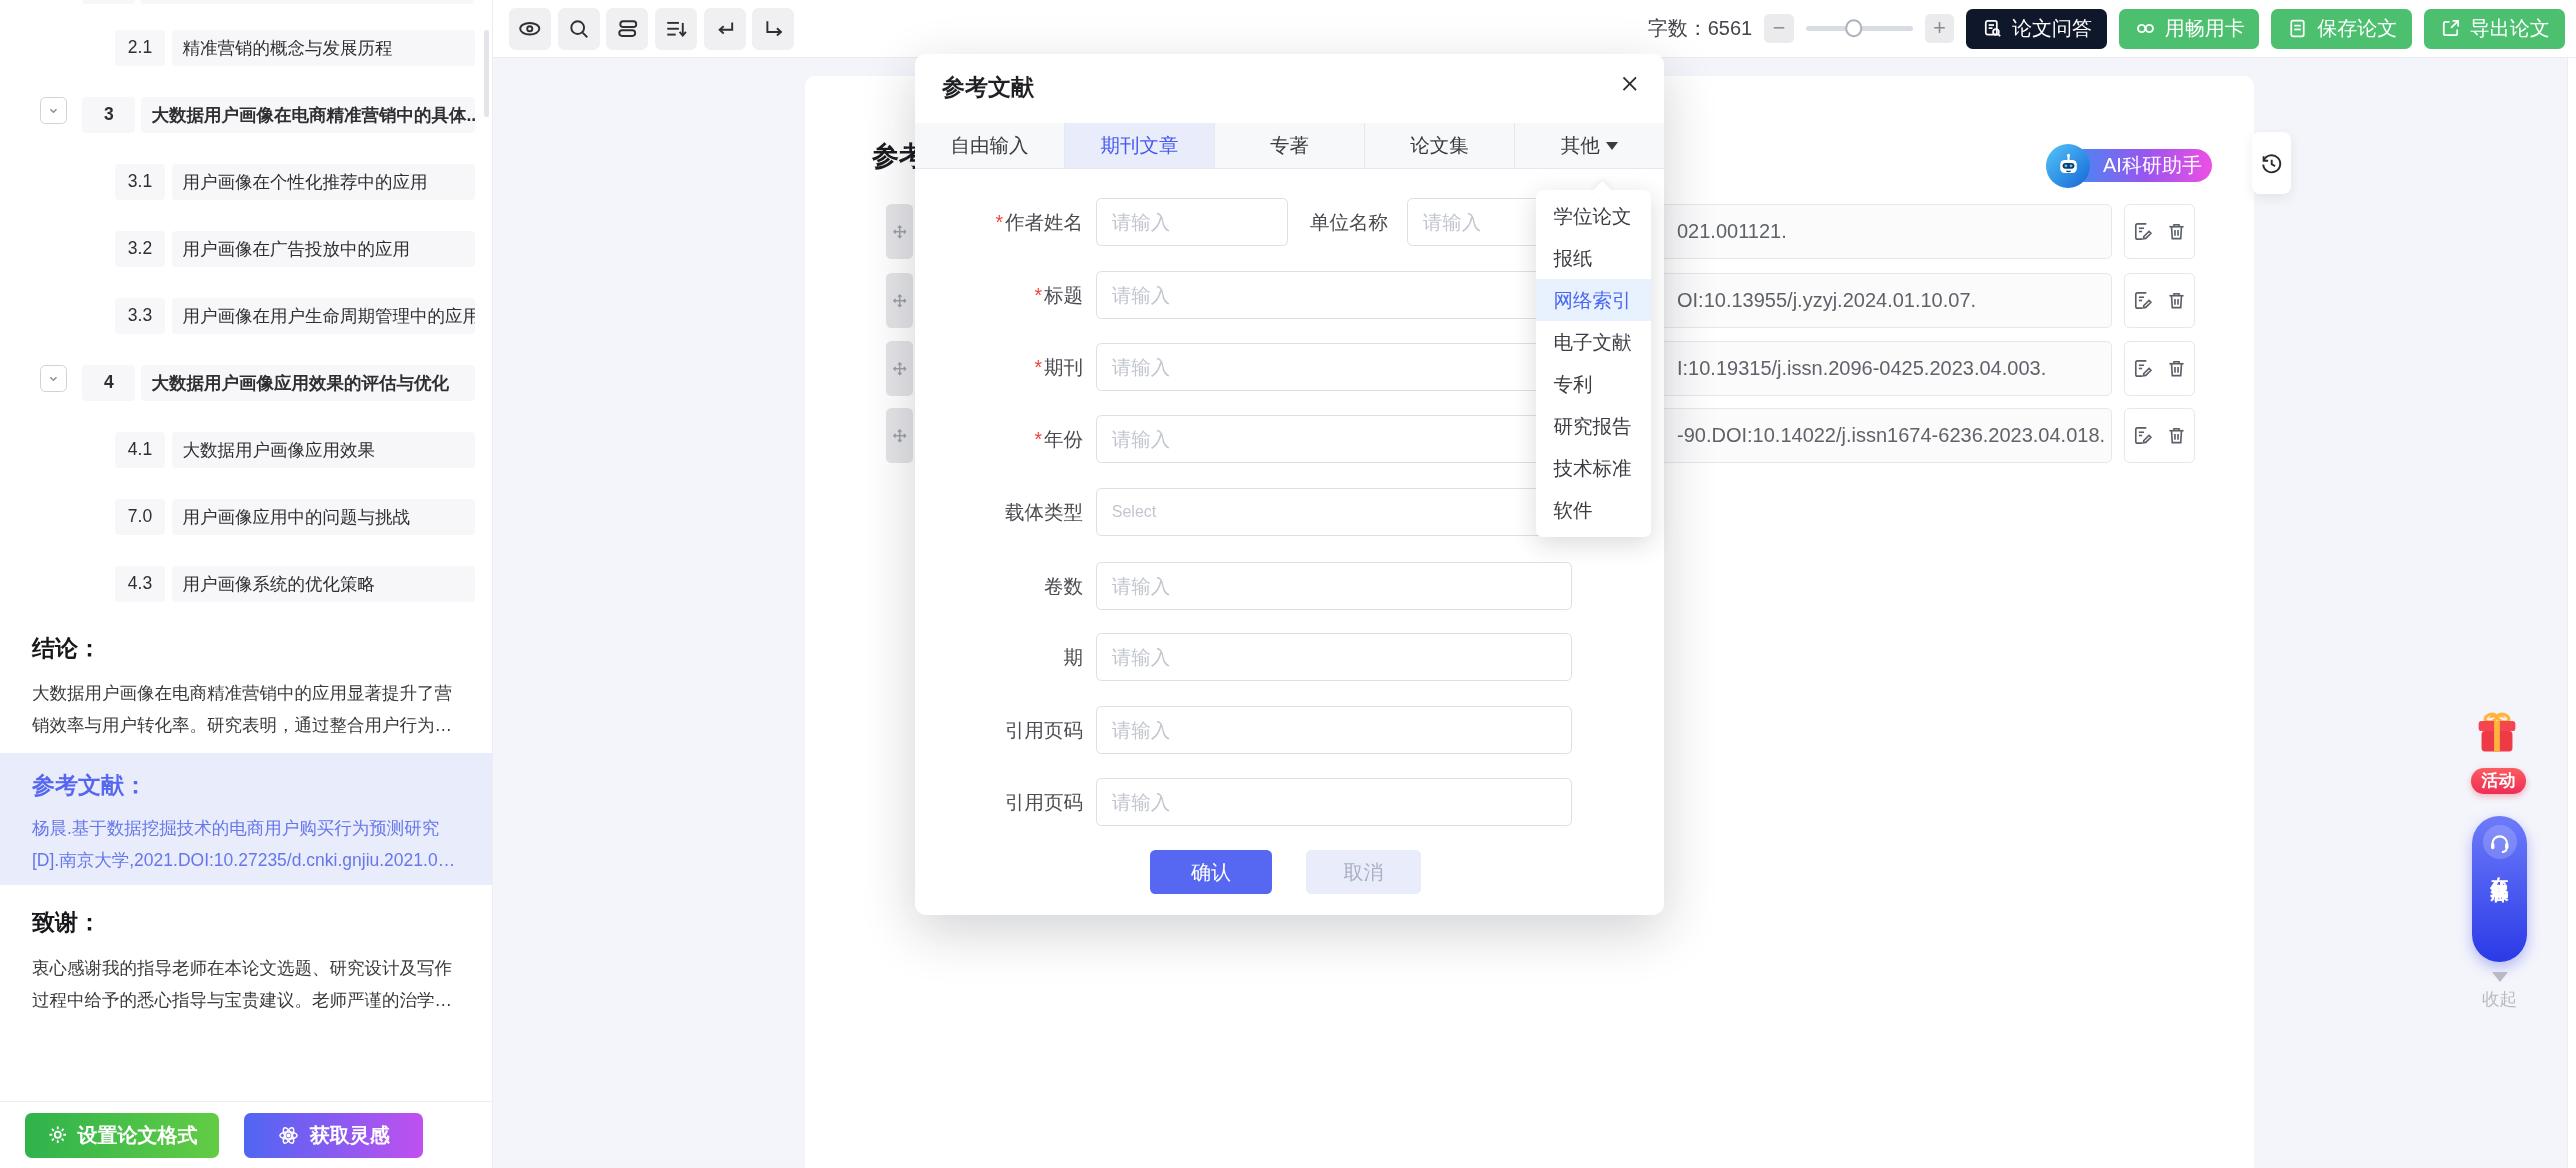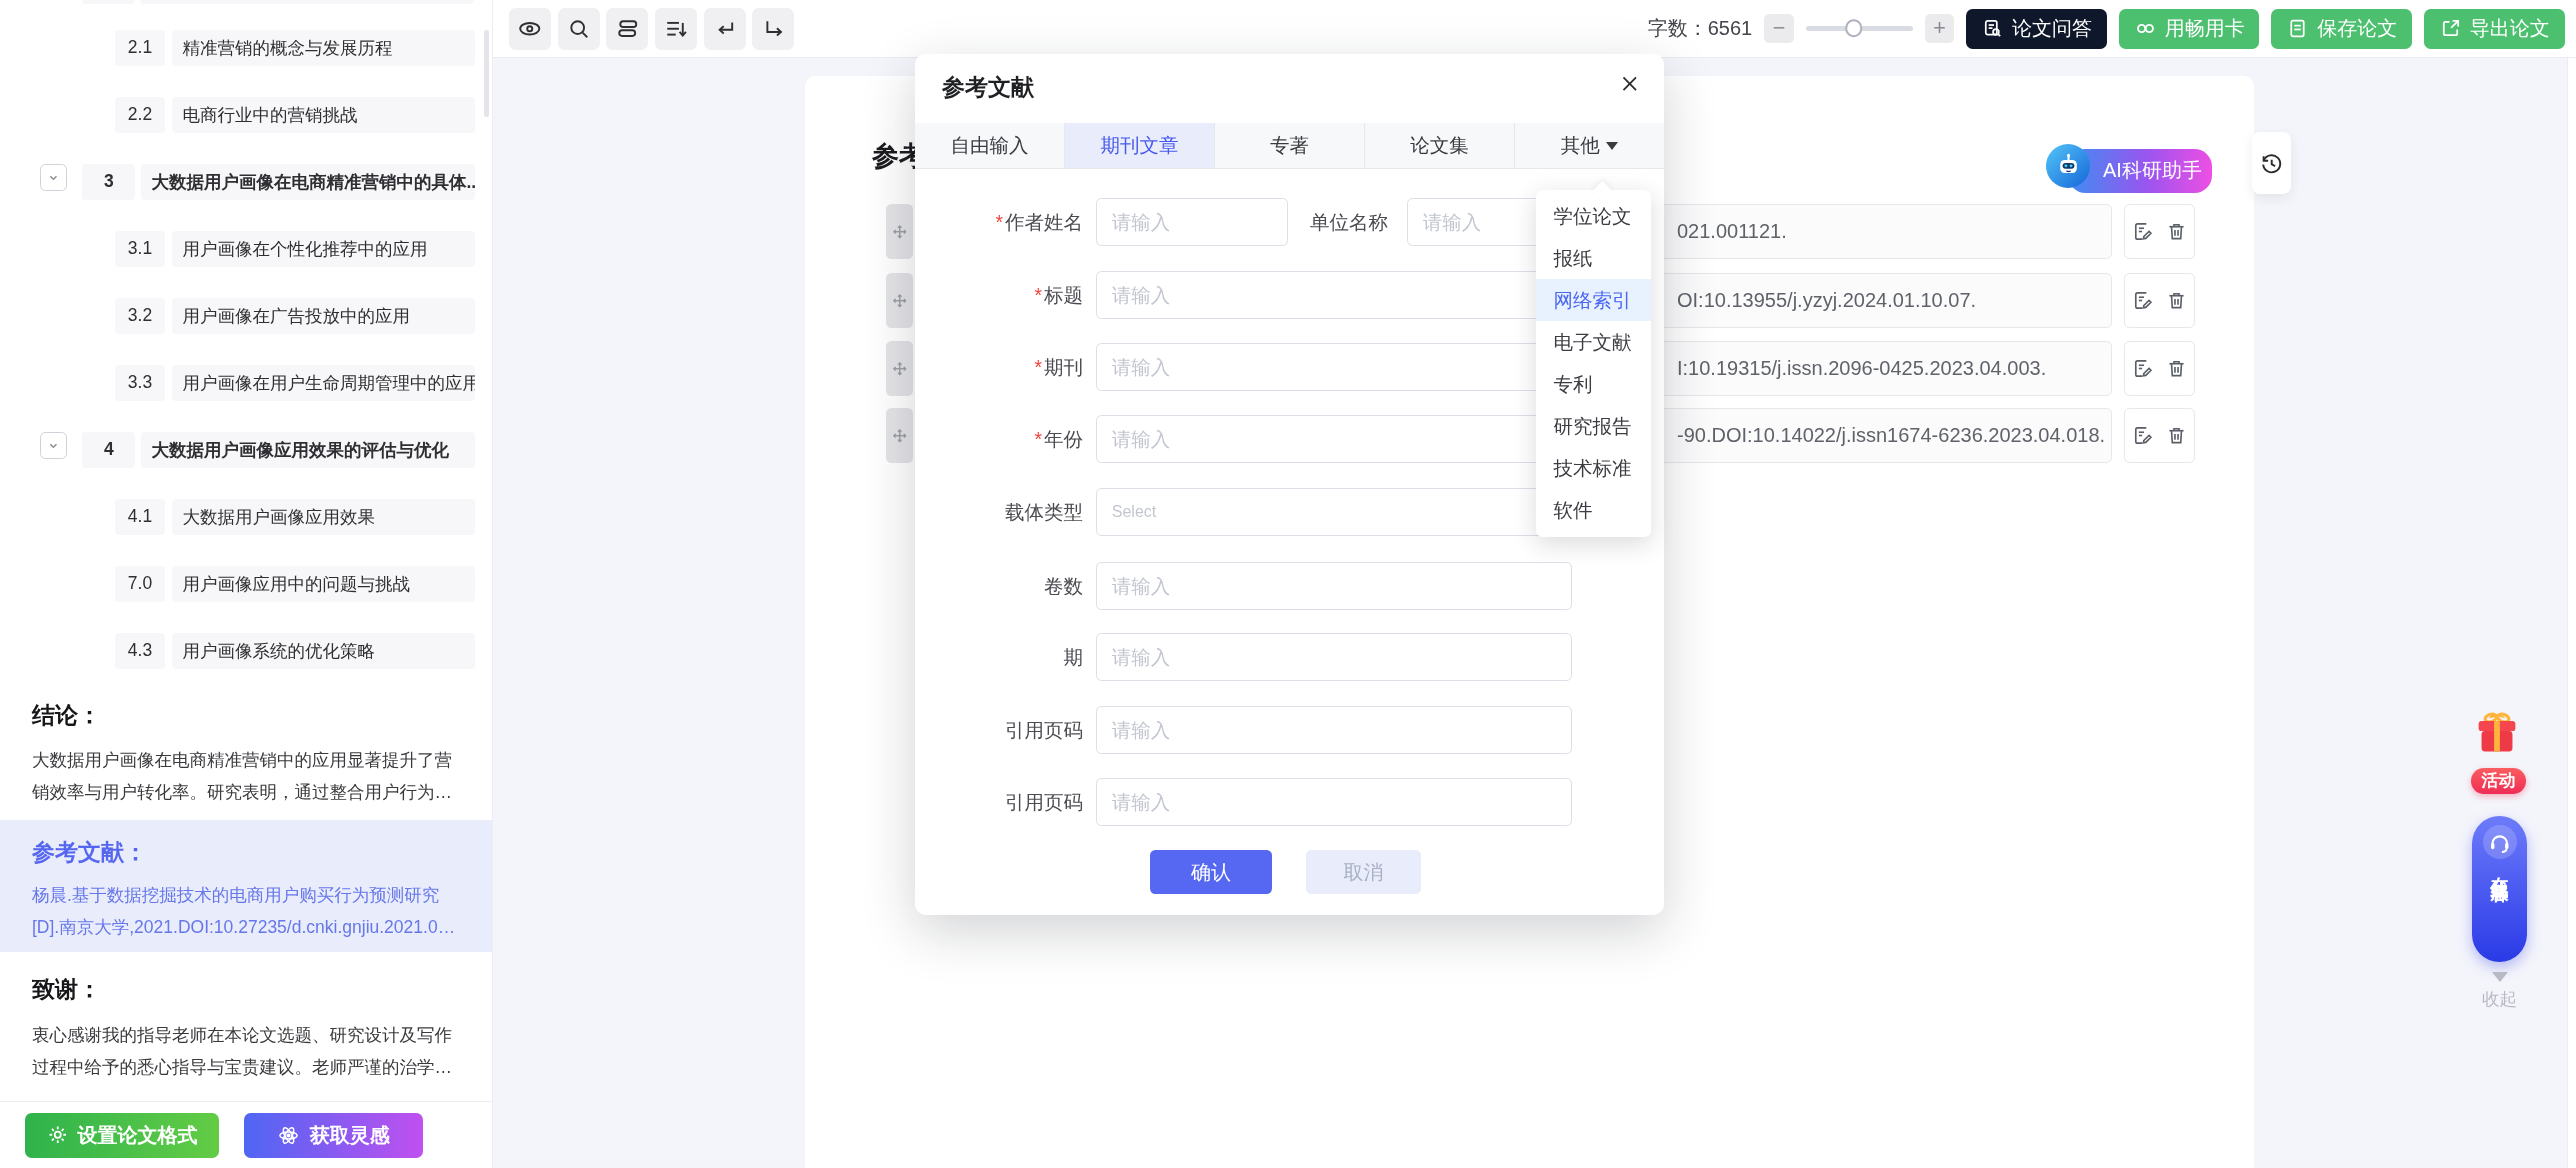--- a/index.html
+++ b/index.html
@@ -73,21 +73,21 @@
            padding-left:751px;white-space:nowrap;overflow:hidden}
   .ref-actions{width:71px;margin-left:12px;border:1.3px solid #e7e7ea;border-radius:5.4px;background:#fff;
                display:flex;align-items:center;justify-content:center;gap:10.7px;color:#5a5e66}
   .icon-btn{background:none;border:none;cursor:pointer;display:flex;align-items:center;justify-content:center;color:#5a5e66}
   .history-btn{position:absolute;left:2252px;top:132px;width:39px;height:62px;background:#fff;z-index:3;
                border-radius:8px;box-shadow:0 4px 12px rgba(31,35,41,.08);border:none;cursor:pointer;
                display:flex;align-items:center;justify-content:center}
 
   
   .ai-badge{position:absolute;left:2046px;top:144px;width:168px;height:44px;z-index:3;cursor:pointer}
-  .ai-pill{position:absolute;left:22px;top:4.7px;height:44px;width:144px;border-radius:17.5px;
+  .ai-pill{position:absolute;left:22px;top:4.7px;height:33px;width:144px;border-radius:17.5px;
            background:linear-gradient(90deg,#3f8df2 0%,#9a55ef 55%,#ee4fe3 100%);
            color:#fff;font-size:20px;display:flex;align-items:center;padding-left:35px;white-space:nowrap}
   .ai-avatar{position:absolute;left:0;top:0;width:44px;height:44px;border-radius:50%;
              background:linear-gradient(135deg,#53c6f8,#1565d8);display:flex;align-items:center;justify-content:center}
 
   
   .modal{position:absolute;left:915px;top:54px;width:749px;height:861px;background:#fff;
          border-radius:10.7px;box-shadow:0 16px 54px rgba(25,28,40,.2);z-index:10}
   .modal-title{position:absolute;left:27px;top:17.5px;font-size:23px;font-weight:bold;color:#1f2023}
   .modal-close{position:absolute;right:20px;top:14.8px;width:29.5px;height:29.5px;background:none;border:none;
@@ -155,24 +155,20 @@
   <aside class="sidebar">
     <div class="toc-sliver">
         <div class="s1"></div>
         <div class="s2"></div>
       </div>
 
     <div class="toc-row lvl2">
       <span class="num">2.1</span>
       <span class="ttl">精准营销的概念与发展历程</span>
     </div>
-    <div class="toc-row lvl2">
-      <span class="num">2.2</span>
-      <span class="ttl">电商行业中的营销挑战</span>
-    </div>
     <div class="toc-row lvl1">
       <span class="chk">
         <svg width="14.8" height="14.8" viewBox="0 0 24 24" fill="none" stroke="#8a8e96" stroke-width="2.4">
             <polyline points="7,10 12,15 17,10"></polyline>
           </svg>
       </span>
       <span class="num">3</span>
       <span class="ttl">大数据用户画像在电商精准营销中的具体...</span>
     </div>
     <div class="toc-row lvl2">

